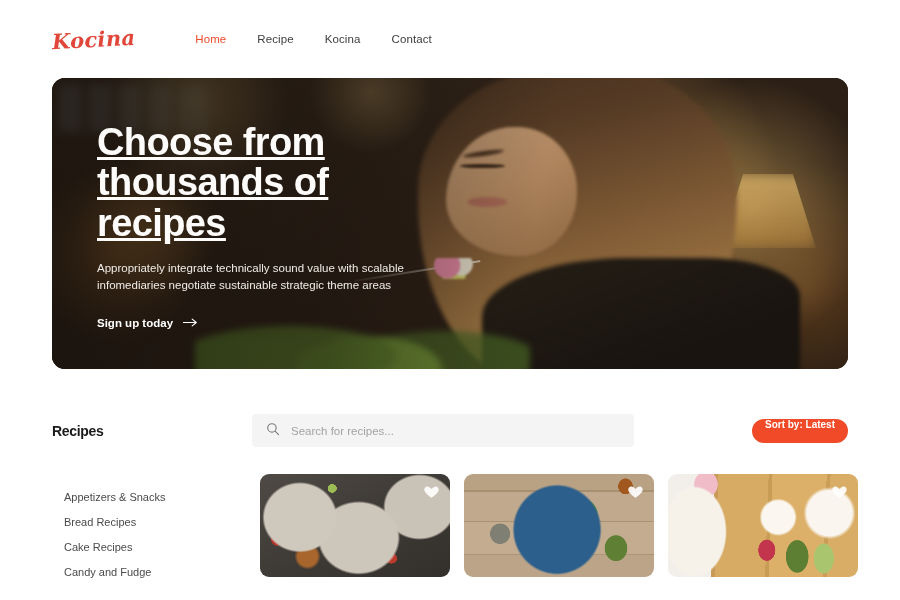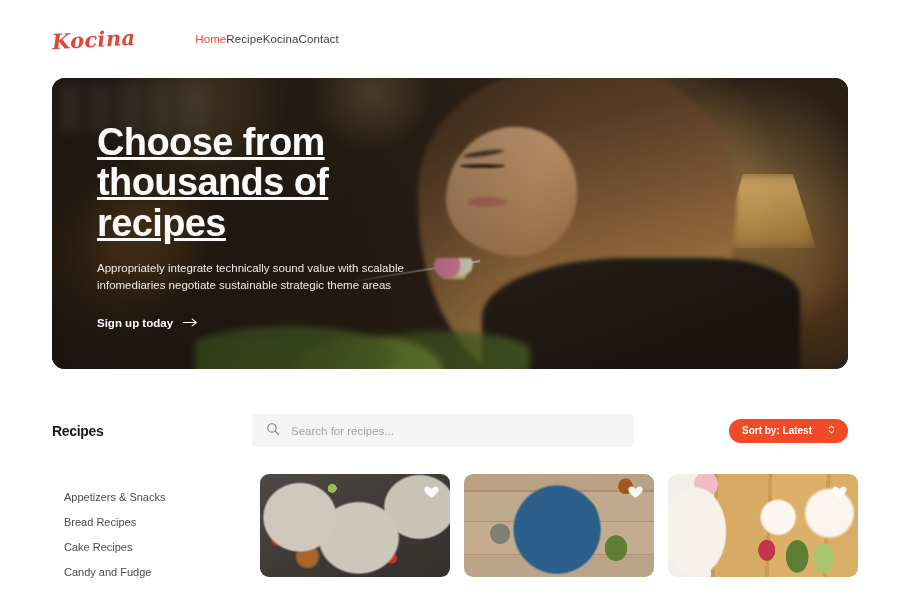--- a/index.html
+++ b/index.html
@@ -27,20 +27,21 @@
     font-size: 21px;
     color: #e0473a;
     letter-spacing: 0.3px;
     transform: rotate(-3deg);
     margin-right: 60px;
     white-space: nowrap;
   }
   .nav {
     display: flex;
     align-items: center;
+    gap: 31px;
   }
   .nav-link {
     font-size: 11.5px;
     color: #3d3d3d;
     text-decoration: none;
     letter-spacing: 0.1px;
     white-space: nowrap;
   }
   .nav-link.active { color: #ee4b2b; }
 
@@ -272,20 +273,21 @@
     height: 24px;
     padding: 0 13px;
     font-size: 10px;
     font-weight: 700;
     font-family: "Liberation Sans", sans-serif;
     display: flex;
     align-items: center;
     gap: 16px;
     cursor: pointer;
     white-space: nowrap;
+    flex-direction: column;
   }
 
   .content-row { display: flex; margin-top: 27px; }
 
   
   .sidebar { width: 204px; flex: none; }
   .filter-head {
     display: flex;
     align-items: center;
     font-size: 12.5px;

